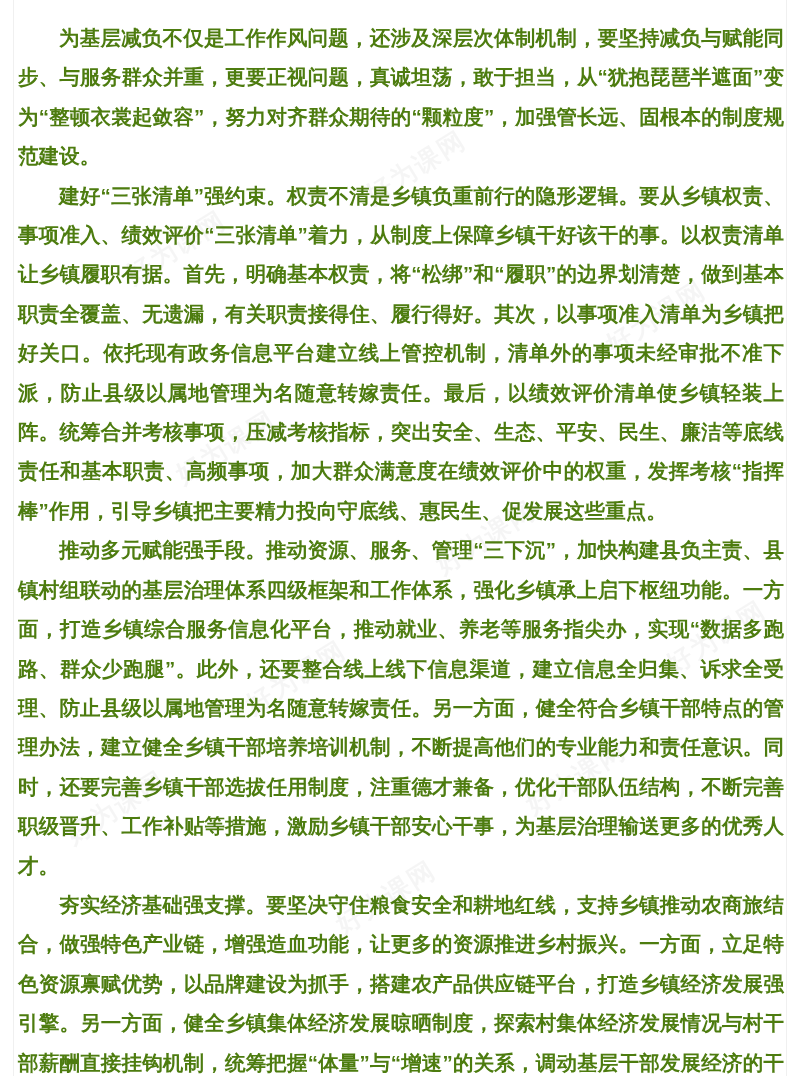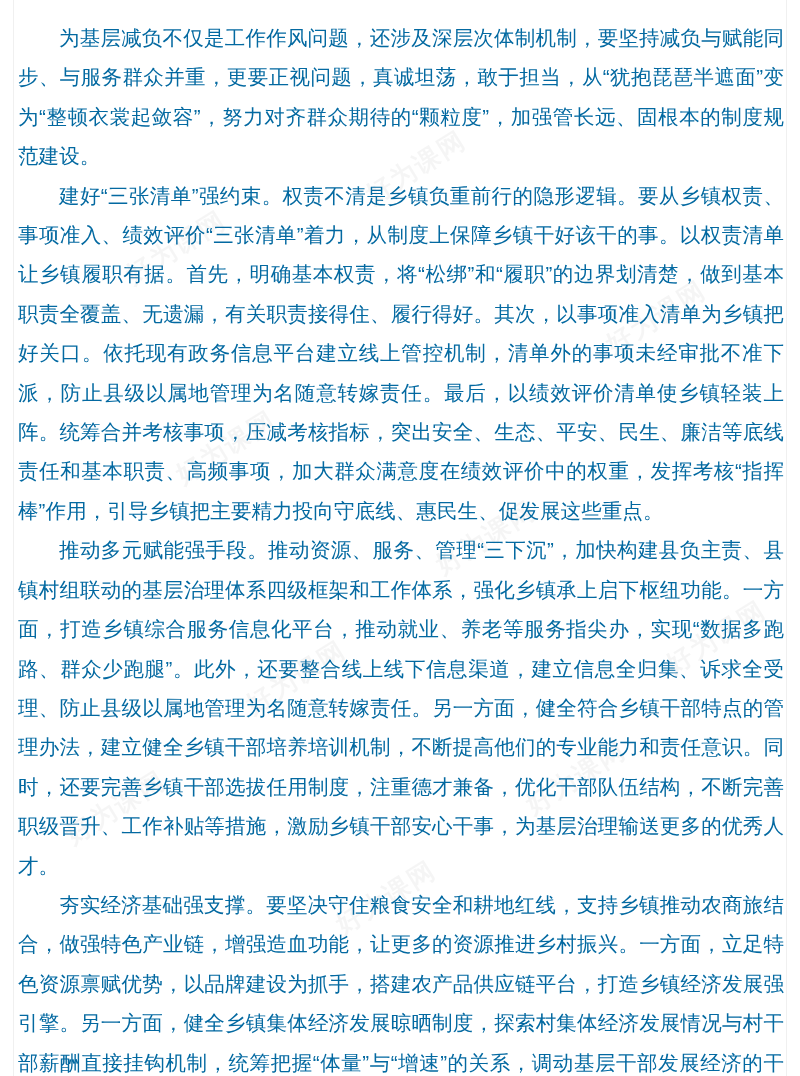--- a/index.html
+++ b/index.html
@@ -54,28 +54,29 @@
   .doc-body {
     position: relative;
     z-index: 1;
     padding: 18px 16px 0 18px;
     box-sizing: border-box;
   }
 
   p.para {
     margin: 0;
     padding: 0;
-    color: #0369a1;
+    color: #4d7c0f;
     font-size: 20.5px;
     line-height: 39.4px;
     text-align: justify;
     text-justify: inter-character;
     text-indent: 2em;
     letter-spacing: 0.1px;
     word-break: break-all;
+    font-weight: bold;
   }
 
   
   p.para:last-of-type { margin-bottom: 0; }
 </style>
 </head>
 <body>
 
 <div class="page">
 

